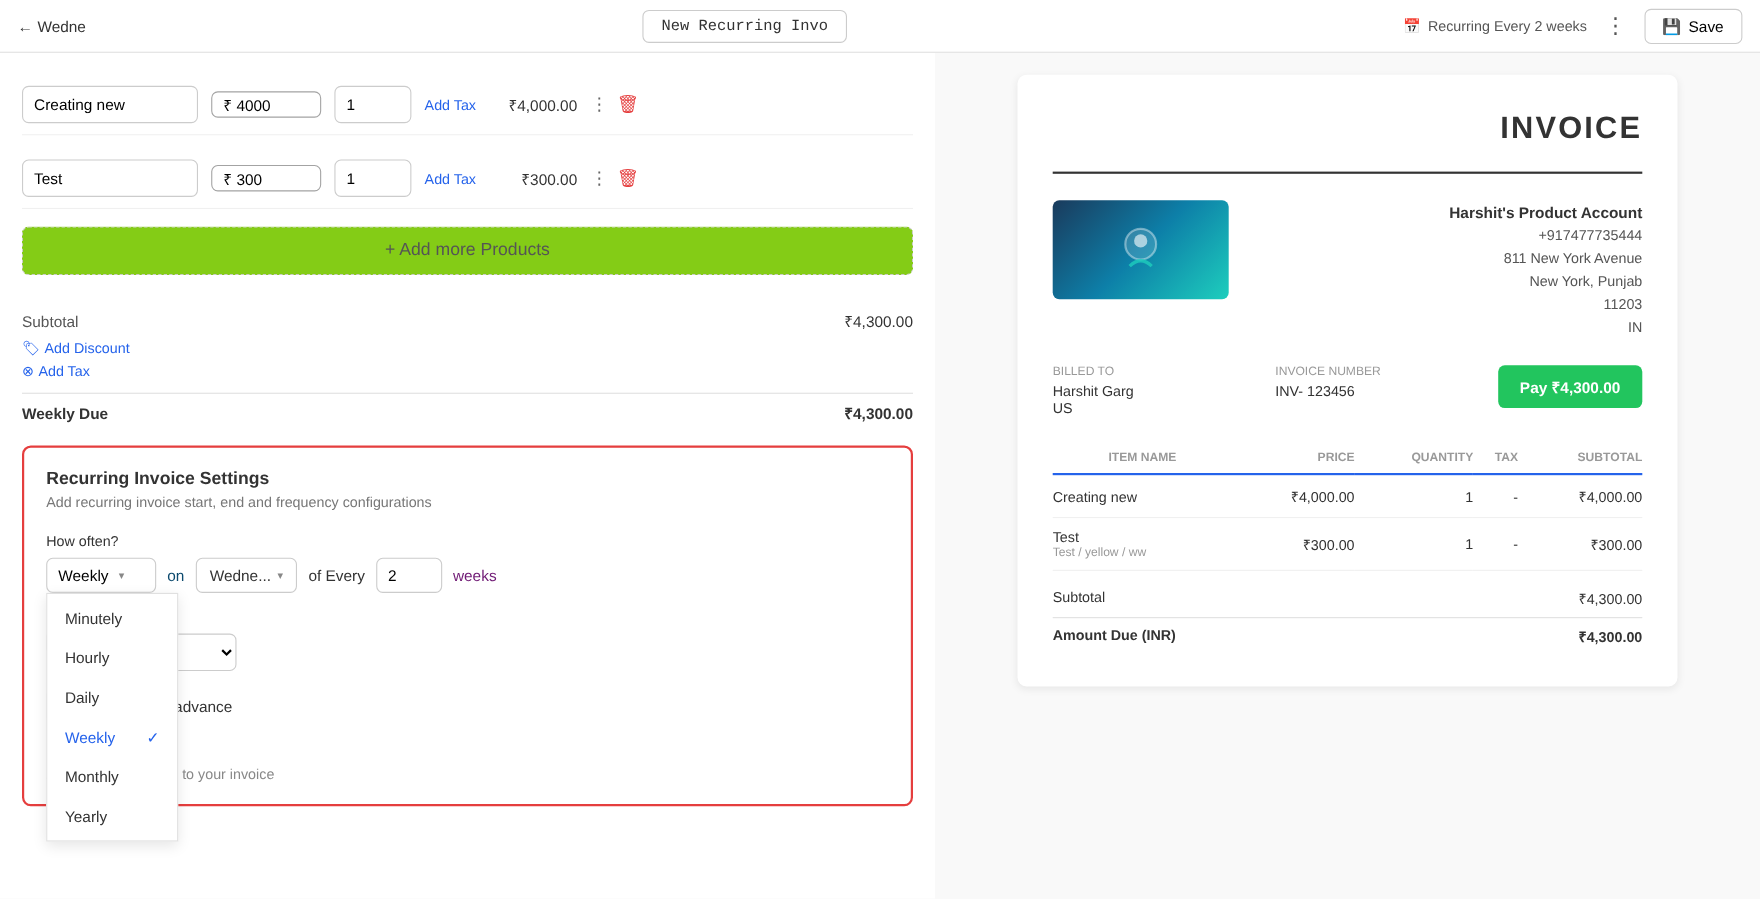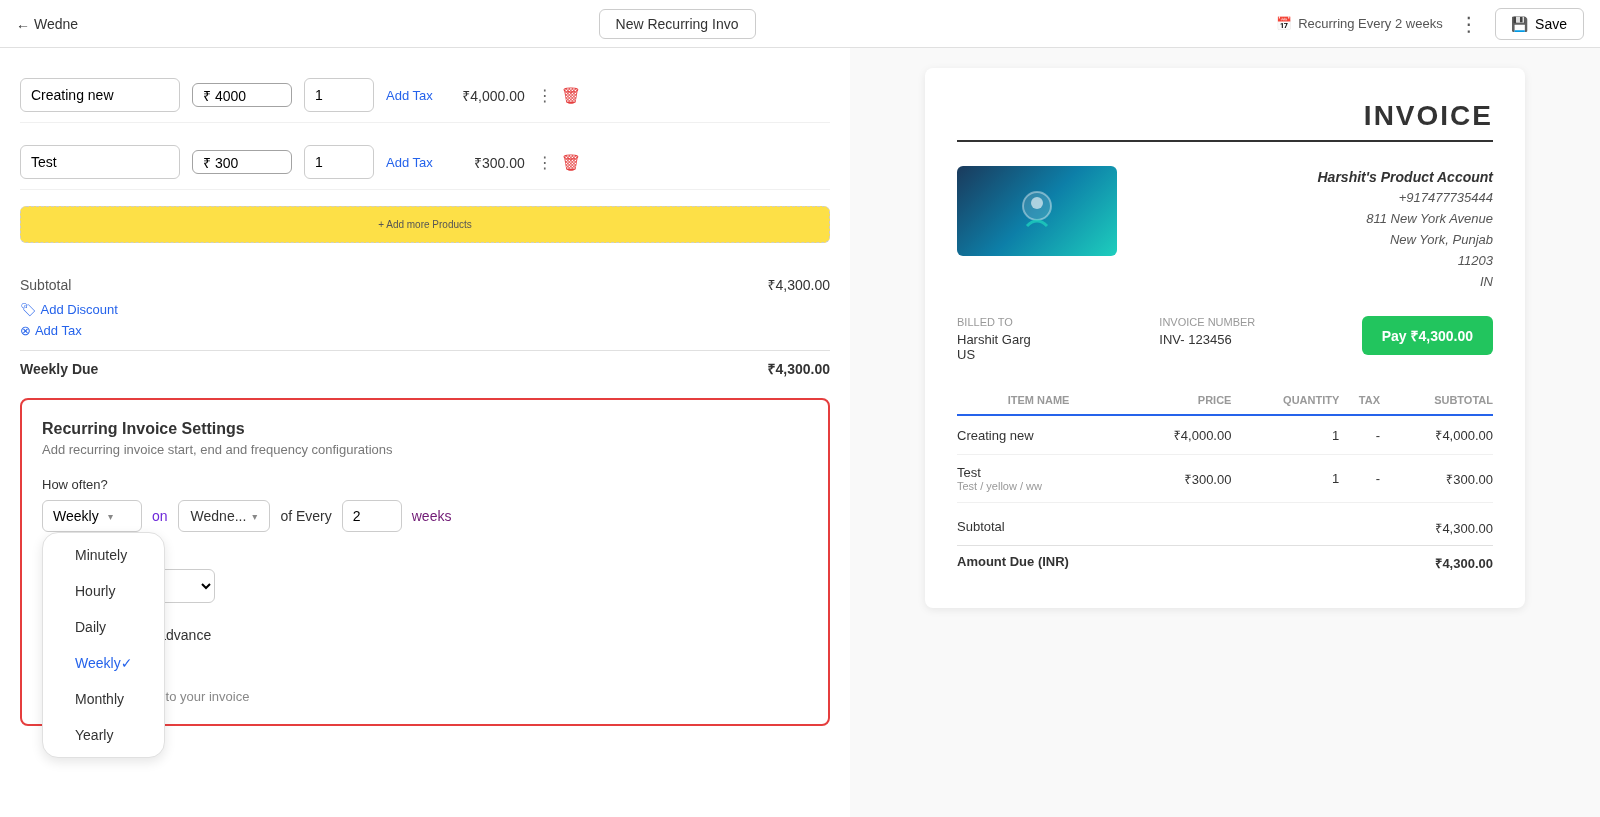--- a/index.html
+++ b/index.html
@@ -6,21 +6,21 @@
     body { font-family: -apple-system, BlinkMacSystemFont, 'Segoe UI', sans-serif; font-size: 14px; background: #f5f5f5; color: #333; }
 
     
     .topbar {
       display: flex; align-items: center; justify-content: space-between;
       background: #fff; border-bottom: 1px solid #e0e0e0;
       padding: 0 16px; height: 48px; position: fixed; top: 0; left: 0; right: 0; z-index: 100;
     }
     .topbar-left { display: flex; align-items: center; gap: 8px; }
     .back-btn { display: flex; align-items: center; gap: 4px; background: none; border: none; cursor: pointer; font-size: 14px; color: #333; }
-    .topbar-center { display: flex; align-items: flex-end; }
+    .topbar-center { display: flex; align-items: flex-end; font-family: Liberation Mono, monospace; }
     .title-pill { border: 1px solid #ccc; border-radius: 6px; padding: 6px 16px; font-size: 14px; background: #fff; }
     .topbar-right { display: flex; align-items: center; gap: 12px; }
     .recurring-badge { display: flex; align-items: center; gap: 6px; color: #555; font-size: 13px; }
     .calendar-icon { color: #6c8ebf; }
     .more-btn { background: none; border: none; cursor: pointer; font-size: 20px; color: #555; padding: 4px; }
     .save-btn { display: flex; align-items: center; gap: 6px; background: #fff; border: 1px solid #ccc; border-radius: 6px; padding: 7px 16px; cursor: pointer; font-size: 14px; }
 
     
     .main-layout { display: flex; margin-top: 48px; height: calc(100vh - 48px); }
     .left-panel { width: 850px; background: #fff; overflow-y: auto; padding: 20px; }
@@ -33,70 +33,70 @@
     .item-price { flex: 0 0 100px; }
     .item-price input { width: 100%; border: 1px solid #a3a3a3; border-radius: 6px; padding: 3px 10px; font-size: 14px; }
     .item-qty { flex: 0 0 70px; }
     .item-qty input { width: 100%; border: 1px solid #ccc; border-radius: 6px; padding: 8px 10px; font-size: 14px; }
     .add-tax-link { color: #2563eb; cursor: pointer; white-space: nowrap; font-size: 13px; }
     .item-total { flex: 0 0 80px; text-align: right; font-size: 14px; }
     .item-actions { display: flex; gap: 8px; align-items: center; }
     .dots-btn { background: none; border: none; cursor: pointer; font-size: 16px; color: #666; }
     .delete-btn { background: none; border: none; cursor: pointer; color: #e53e3e; font-size: 16px; }
 
-    .add-more-btn { width: 100%; border: 1px dashed #ccc; background: #fde047; border-radius: 6px; padding: 12px; cursor: pointer; font-size: 10px; color: #555; margin-top: 4px; }
+    .add-more-btn { width: 100%; border: 1px dashed #ccc; background: #84cc16; border-radius: 6px; padding: 12px; cursor: pointer; font-size: 16px; color: #555; margin-top: 4px; }
 
     
     .subtotal-section { margin-top: 20px; padding-top: 12px; }
     .subtotal-row { display: flex; justify-content: space-between; align-items: center; margin-bottom: 6px; }
     .subtotal-label { font-size: 14px; color: #555; }
     .subtotal-value { font-size: 14px; font-weight: 500; }
     .discount-link, .tax-link { color: #2563eb; cursor: pointer; font-size: 13px; display: flex; align-items: center; gap: 4px; }
     .amount-due-row { display: flex; justify-content: space-between; align-items: center; margin-top: 12px; padding-top: 8px; border-top: 1px solid #e0e0e0; }
     .amount-due-label { font-size: 14px; font-weight: 600; }
     .amount-due-value { font-size: 14px; font-weight: 600; }
 
     
     .recurring-settings { border: 2px solid #e53e3e; border-radius: 8px; margin-top: 20px; padding: 20px; position: relative; }
     .recurring-title { font-size: 16px; font-weight: 600; margin-bottom: 4px; }
     .recurring-sub { font-size: 13px; color: #777; margin-bottom: 20px; }
     .how-often-label { font-size: 13px; font-weight: 500; margin-bottom: 8px; }
     .frequency-row { display: flex; align-items: center; gap: 10px; margin-bottom: 16px; }
     .dropdown-select { border: 1px solid #ccc; border-radius: 6px; padding: 7px 12px; font-size: 14px; background: #fff; cursor: pointer; display: flex; align-items: center; gap: 6px; position: relative; }
-    .on-label { font-size: 14px; color: #6d28d9; }
+    .on-label { font-size: 14px; color: #0c4a6e; }
     .weeks-label { font-size: 14px; color: #701a75; }
     .number-input { border: 1px solid #ccc; border-radius: 6px; padding: 7px 10px; font-size: 14px; width: 60px; }
 
     .start-end-row { display: flex; gap: 24px; align-items: flex-start; margin-bottom: 16px; }
     .field-group { display: flex; flex-direction: column; gap: 6px; }
     .field-label { font-size: 13px; font-weight: 500; }
     .field-label .required { color: #e53e3e; }
     .date-row { display: flex; align-items: center; gap: 8px; }
     .date-checkbox { width: 16px; height: 16px; cursor: pointer; }
     .end-select { border: 1px solid #ccc; border-radius: 6px; padding: 7px 28px 7px 10px; font-size: 14px; background: #fff; cursor: pointer; }
 
     .advance-row { display: flex; align-items: center; gap: 8px; font-size: 14px; }
     .advance-input { border: 1px solid #ccc; border-radius: 6px; padding: 7px 10px; font-size: 14px; width: 60px; }
 
     
     .freq-dropdown-container { position: relative; }
     .freq-dropdown-btn { border: 1px solid #ccc; border-radius: 6px; padding: 7px 28px 7px 10px; font-size: 14px; background: #fff; cursor: pointer; min-width: 100px; display: flex; align-items: center; justify-content: space-between; gap: 6px; }
-    .freq-menu { position: absolute; top: 100%; left: 0; background: #fff; border: 1px solid #e0e0e0; border-radius: 16px; box-shadow: 0 4px 12px rgba(0,0,0,0.1); z-index: 200; min-width: 120px; padding: 4px 16px; }
+    .freq-menu { position: absolute; top: 100%; left: 0; background: #fff; border: 1px solid #e0e0e0; border-radius: 0; box-shadow: 0 4px 12px rgba(0,0,0,0.1); z-index: 200; min-width: 120px; padding: 4px 0; }
     .freq-menu-item { padding: 10px 16px; cursor: pointer; font-size: 14px; display: flex; align-items: center; justify-content: space-between; }
     .freq-menu-item.active { color: #2563eb; font-weight: 500; }
     .checkmark { color: #2563eb; font-size: 14px; }
     .chevron { font-size: 10px; color: #888; }
 
     
     .invoice-container { background: #fff; border-radius: 8px; box-shadow: 0 2px 8px rgba(0,0,0,0.08); padding: 32px; max-width: 600px; margin: 0 auto; }
-    .invoice-header { text-align: right; margin-bottom: 24px; border-bottom: 2px solid #333; padding-bottom: 8px; }
+    .invoice-header { text-align: right; margin-bottom: 24px; border-bottom: 2px solid #333; padding-bottom: 24px; }
     .invoice-title { font-size: 28px; font-weight: 700; letter-spacing: 2px; }
     .invoice-meta { display: flex; justify-content: space-between; align-items: flex-start; margin-bottom: 24px; }
     .invoice-logo { width: 160px; height: 90px; background: linear-gradient(135deg, #1a3a5c, #0d7fa8, #1ecebd); border-radius: 6px; display: flex; align-items: center; justify-content: center; }
-    .invoice-company { text-align: right; font-size: 13px; color: #555; line-height: 1.6; font-style: italic; }
+    .invoice-company { text-align: right; font-size: 13px; color: #555; line-height: 1.6; }
     .invoice-company-name { font-size: 14px; font-weight: 600; color: #333; }
     .invoice-billing { display: flex; gap: 24px; margin-bottom: 24px; }
     .billing-col { flex: 1; }
     .billing-heading { font-size: 11px; color: #999; text-transform: uppercase; margin-bottom: 4px; }
     .billing-value { font-size: 13px; color: #333; }
     .invoice-number-col { flex: 1; }
     .pay-btn { background: #22c55e; color: #fff; border: none; border-radius: 6px; padding: 10px 20px; font-size: 14px; font-weight: 600; cursor: pointer; width: 100%; }
     .invoice-table { width: 100%; border-collapse: collapse; margin-top: 16px; }
     .invoice-table th { text-align: center; font-size: 11px; color: #999; text-transform: uppercase; padding: 8px 0; border-bottom: 2px solid #2563eb; }
     .invoice-table th:last-child { text-align: right; }

